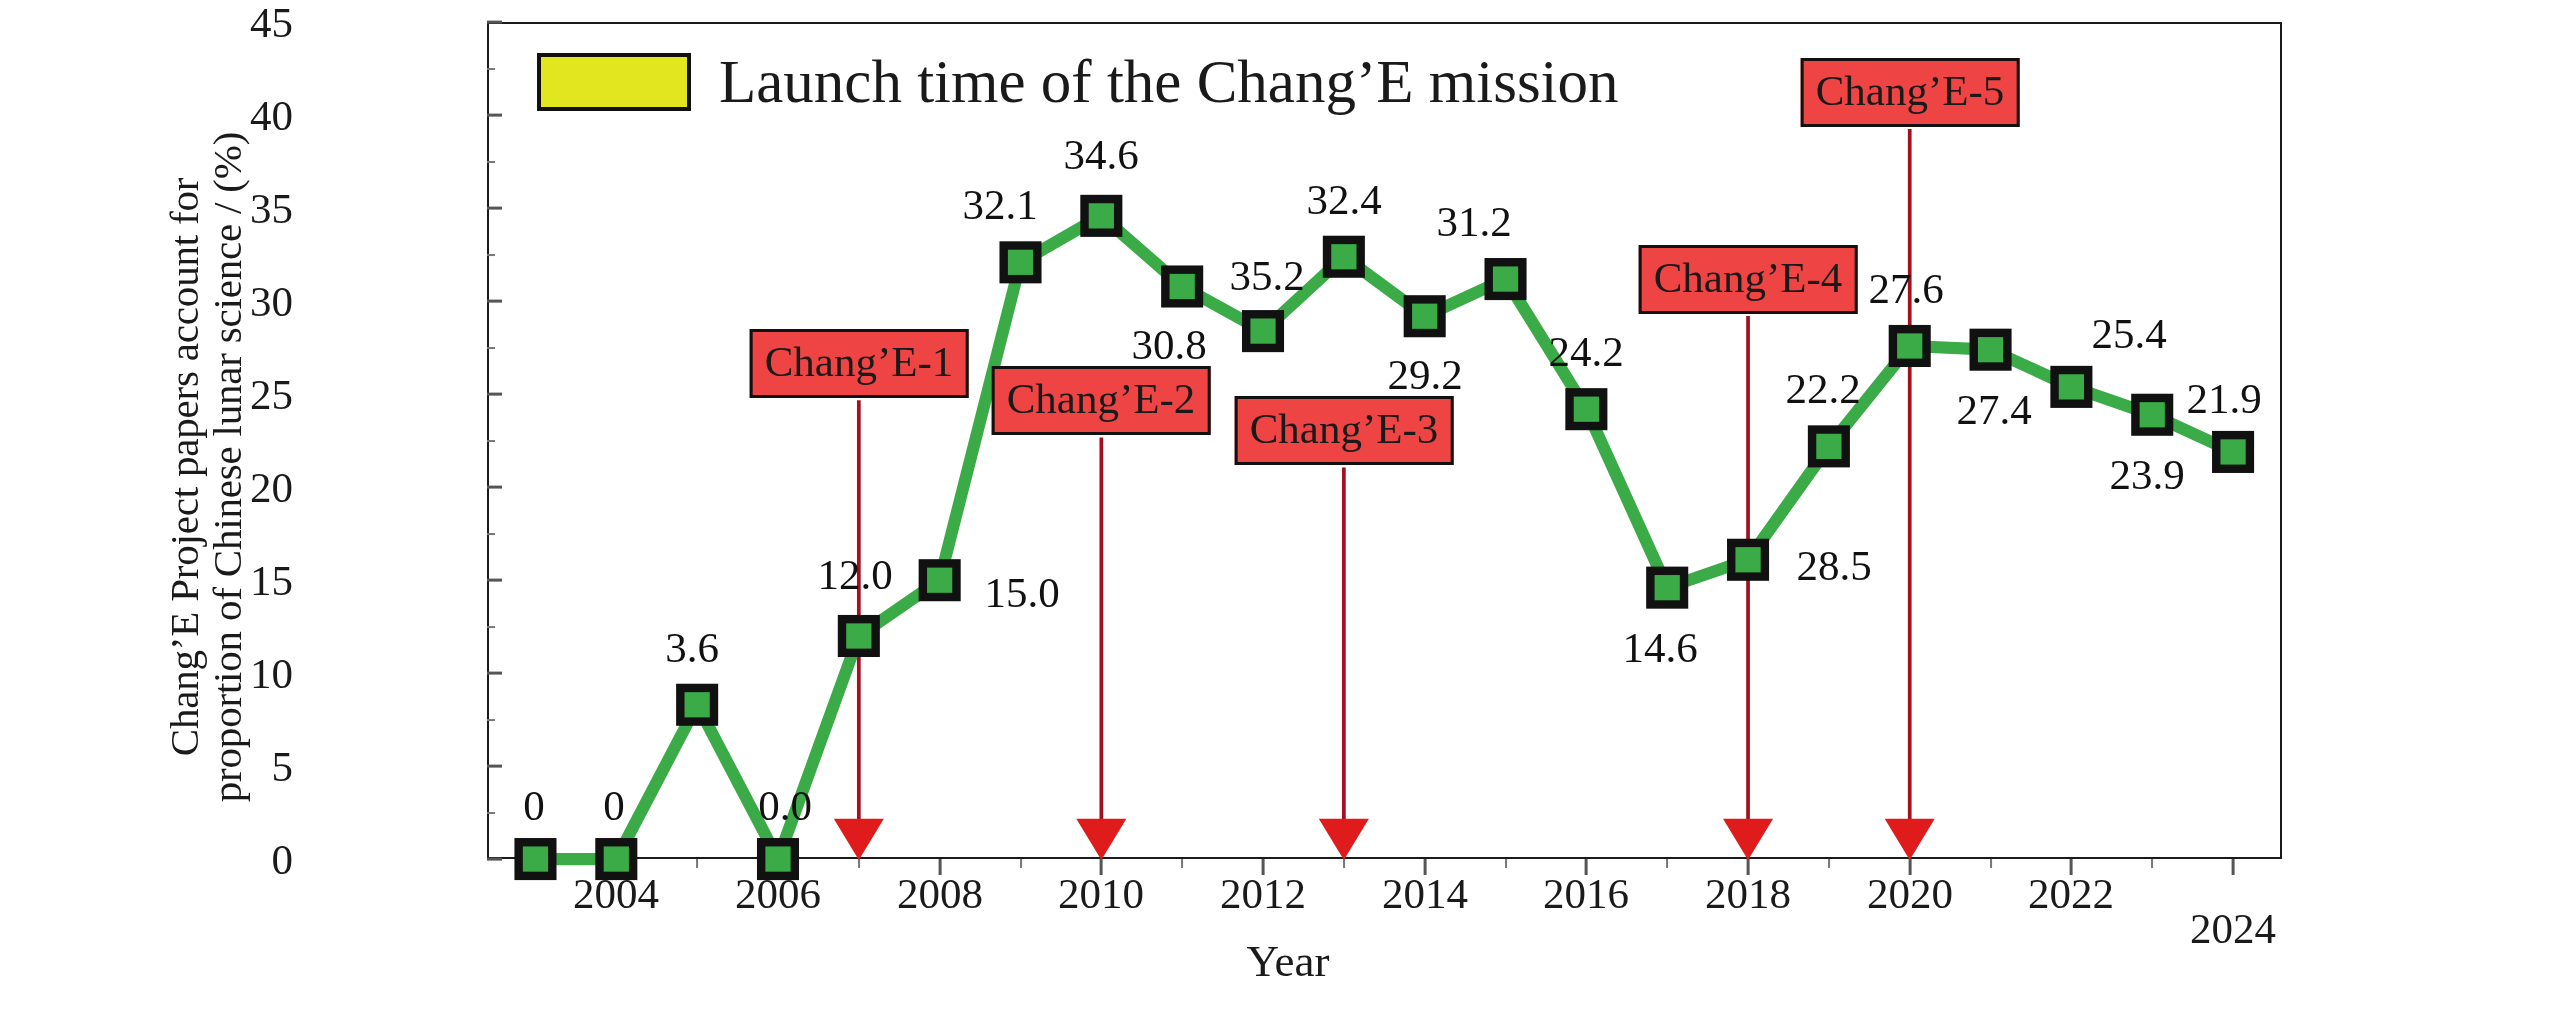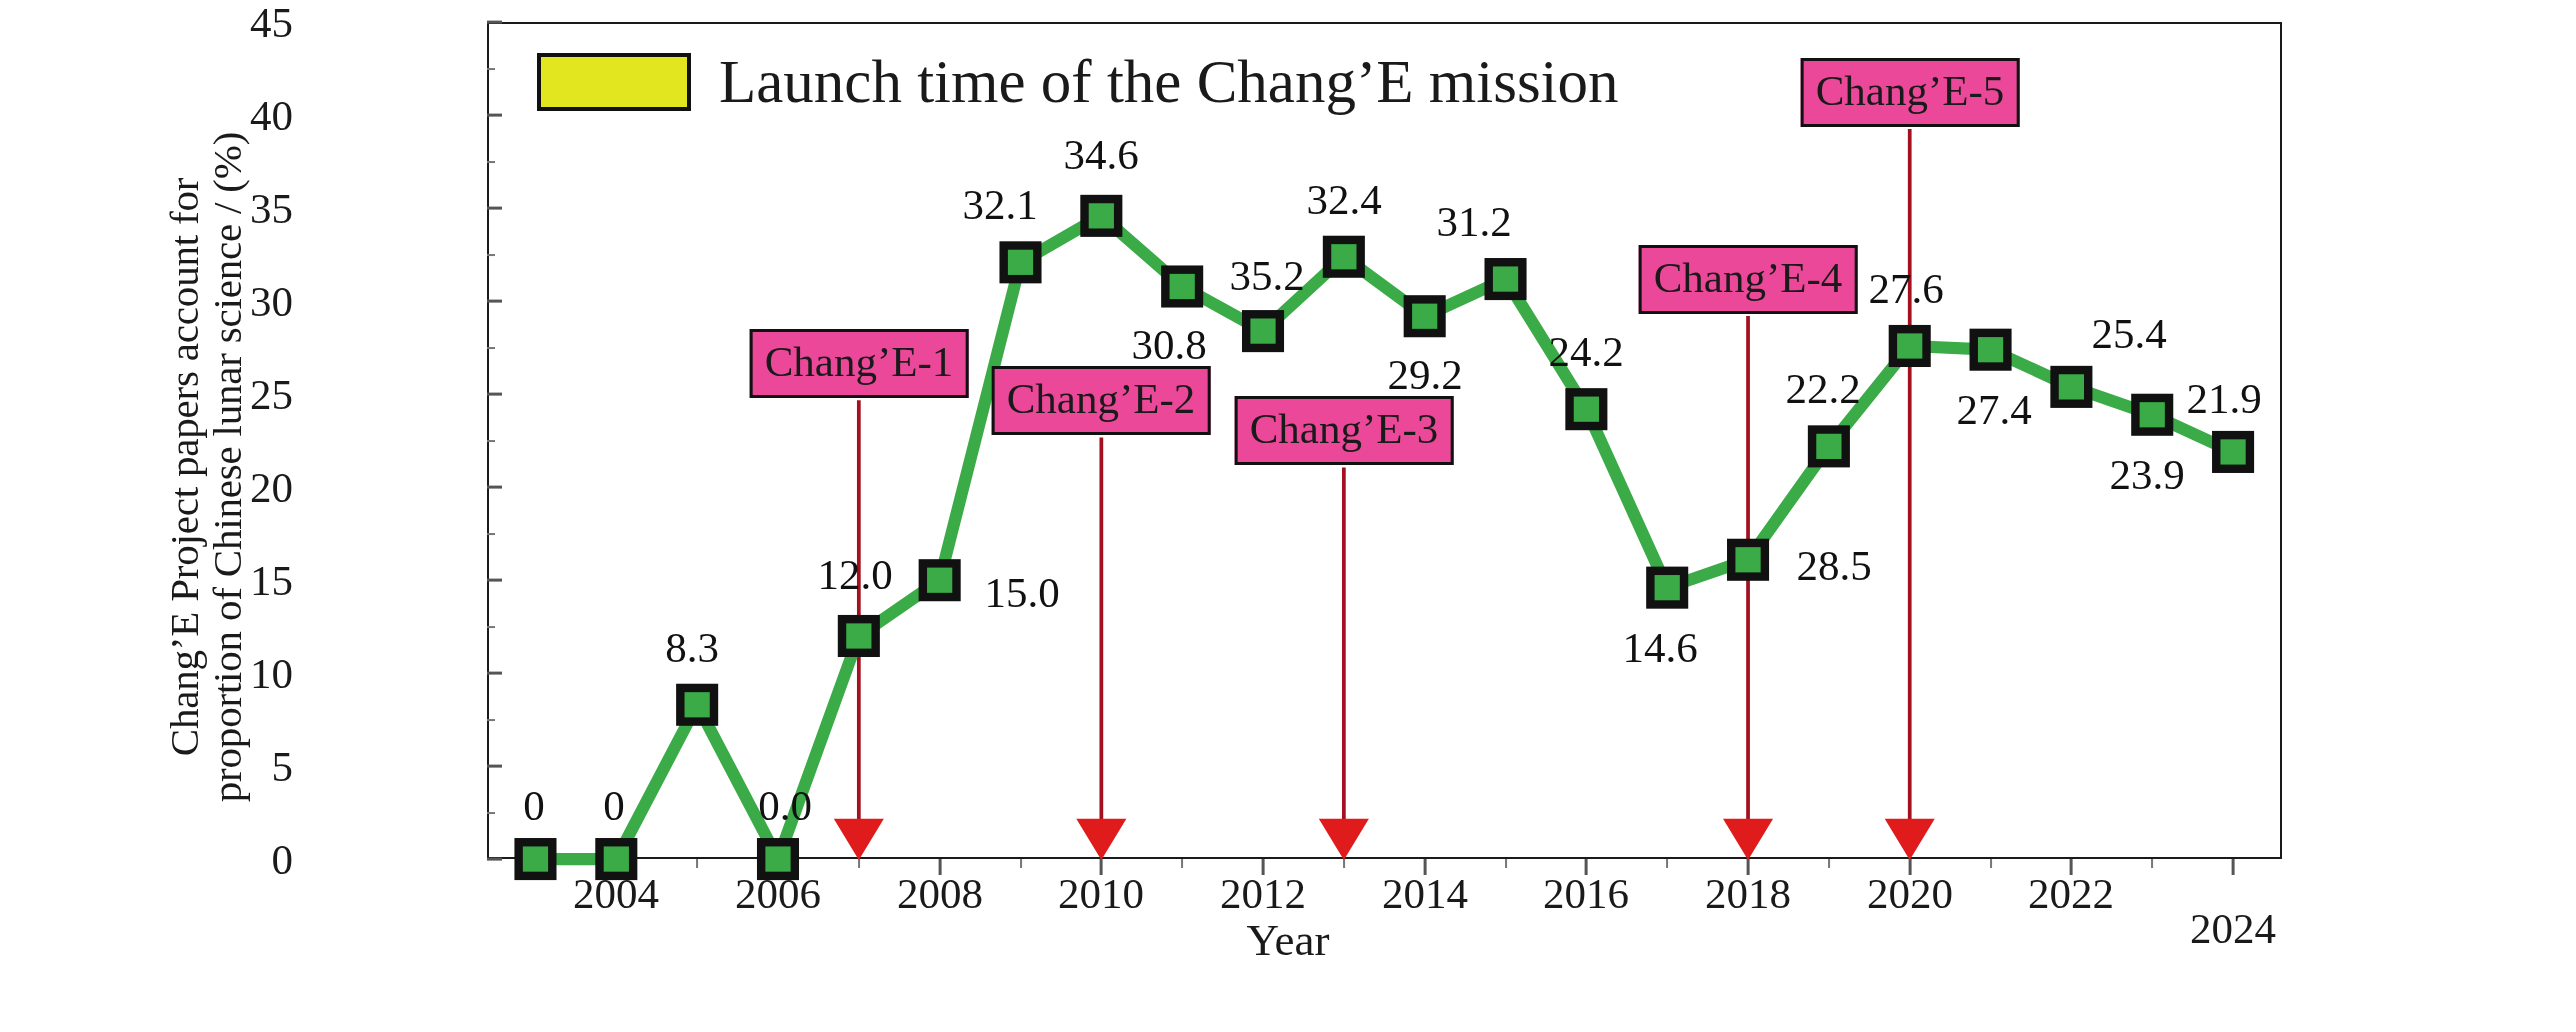--- a/index.html
+++ b/index.html
@@ -25,31 +25,31 @@
 
   
   .ytick{position:absolute; right:2283px; transform:translateY(-50%); font-size:43px;}
   .ytickmark{position:absolute; left:487px; width:15px; height:2.8px; background:#555; transform:translateY(-50%);}
   .yminor{position:absolute; left:487px; width:8.4px; height:1.9px; background:#777; transform:translateY(-50%);}
 
   .xtick{position:absolute; top:869px; transform:translateX(-50%); font-size:43px; white-space:nowrap;}
   .xtickmark{position:absolute; top:859px; width:2.8px; height:16px; background:#555; transform:translateX(-50%);}
   .xminor{position:absolute; top:859px; width:1.9px; height:9.3px; background:#777; transform:translateX(-50%);}
 
-  .xaxis-title{position:absolute; top:914px; left:0; width:2576px; text-align:center; font-size:45px;}
+  .xaxis-title{position:absolute; top:935px; left:0; width:2576px; text-align:center; font-size:45px;}
 
   
   #chart-svg{position:absolute; left:0; top:0; width:2576px; height:1033px; pointer-events:none;}
 
   
   .dlabel{position:absolute; font-size:43px; white-space:nowrap; transform:translate(-50%,-50%); color:#111;}
 
   
   .mbox{
-    position:absolute; background:#ec4899; border:3.7px solid #111;
+    position:absolute; background:#ef4444; border:3.7px solid #111;
     font-size:43px; line-height:1; padding:8.4px 12px 12px 12px;
     white-space:nowrap; transform:translateX(-50%);
     box-sizing:border-box;
   }
 
   
   .legend{position:absolute; left:537px; top:47px; display:flex; align-items:center;}
   .legend-swatch{width:154px; height:58px; background:#e2e61e; border:4.7px solid #111; box-sizing:border-box;}
   .legend-text{font-size:61px; margin-left:28px; white-space:nowrap;}
 </style>
@@ -174,21 +174,21 @@
       <rect x="2025.1621621621669" y="352.0666666666666" width="36" height="36" fill="#3aab47" stroke="#111111" stroke-width="9"></rect>
       <rect x="2111.6486486486538" y="356.0444444444445" width="36" height="36" fill="#3aab47" stroke="#111111" stroke-width="9"></rect>
       <rect x="2198.1351351351414" y="395.82222222222225" width="36" height="36" fill="#3aab47" stroke="#111111" stroke-width="9"></rect>
       <rect x="2284.621621621628" y="425.65555555555557" width="36" height="36" fill="#3aab47" stroke="#111111" stroke-width="9"></rect>
       <rect x="2371.1081081081156" y="465.43333333333334" width="36" height="36" fill="#3aab47" stroke="#111111" stroke-width="9"></rect>
     </svg>
 
   <div id="dlabel-layer">
       <div class="dlabel" style="left: 534px; top: 805px;">0</div>
       <div class="dlabel" style="left: 614px; top: 805px;">0</div>
-      <div class="dlabel" style="left: 692px; top: 647px;">8.3</div>
+      <div class="dlabel" style="left: 692px; top: 647px;">3.6</div>
       <div class="dlabel" style="left: 785px; top: 805px;">0.0</div>
       <div class="dlabel" style="left: 855px; top: 574px;">12.0</div>
       <div class="dlabel" style="left: 1022px; top: 576px; margin-top: 16px;">15.0</div>
       <div class="dlabel" style="left: 1000px; top: 204px;">32.1</div>
       <div class="dlabel" style="left: 1101px; top: 154px;">34.6</div>
       <div class="dlabel" style="left: 1169px; top: 344px;">30.8</div>
       <div class="dlabel" style="left: 1267px; top: 275px;">35.2</div>
       <div class="dlabel" style="left: 1344px; top: 199px;">32.4</div>
       <div class="dlabel" style="left: 1425px; top: 374px;">29.2</div>
       <div class="dlabel" style="left: 1474px; top: 221px;">31.2</div>

